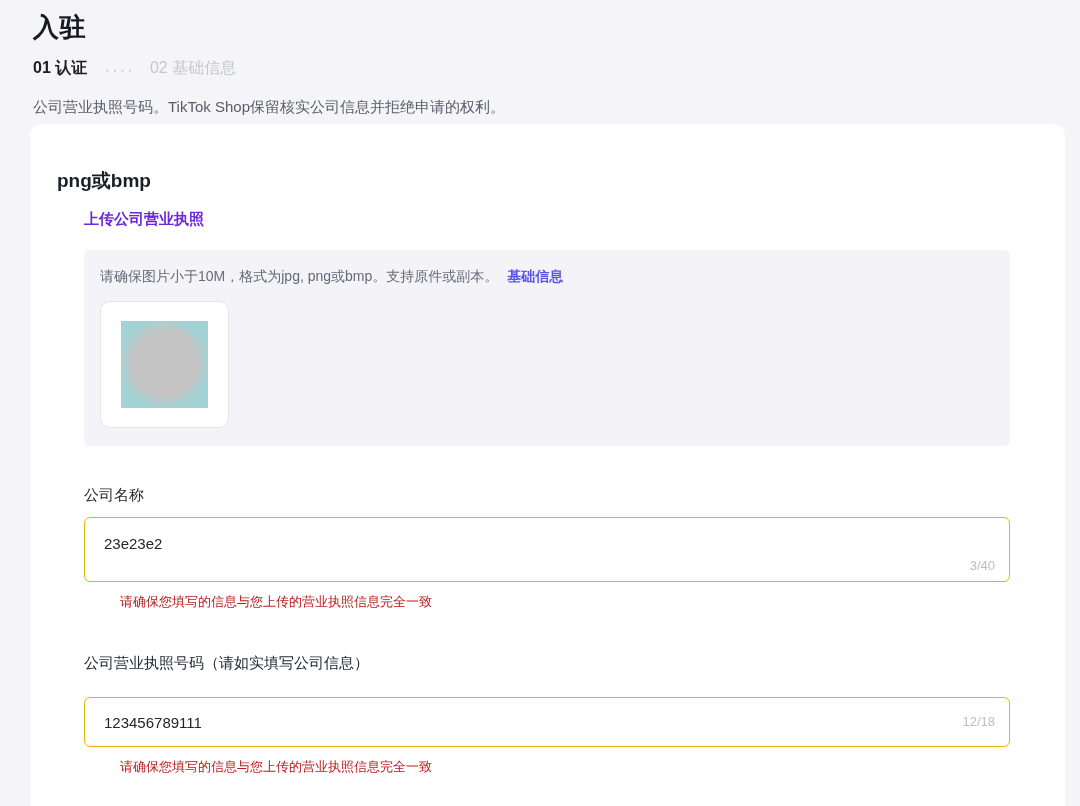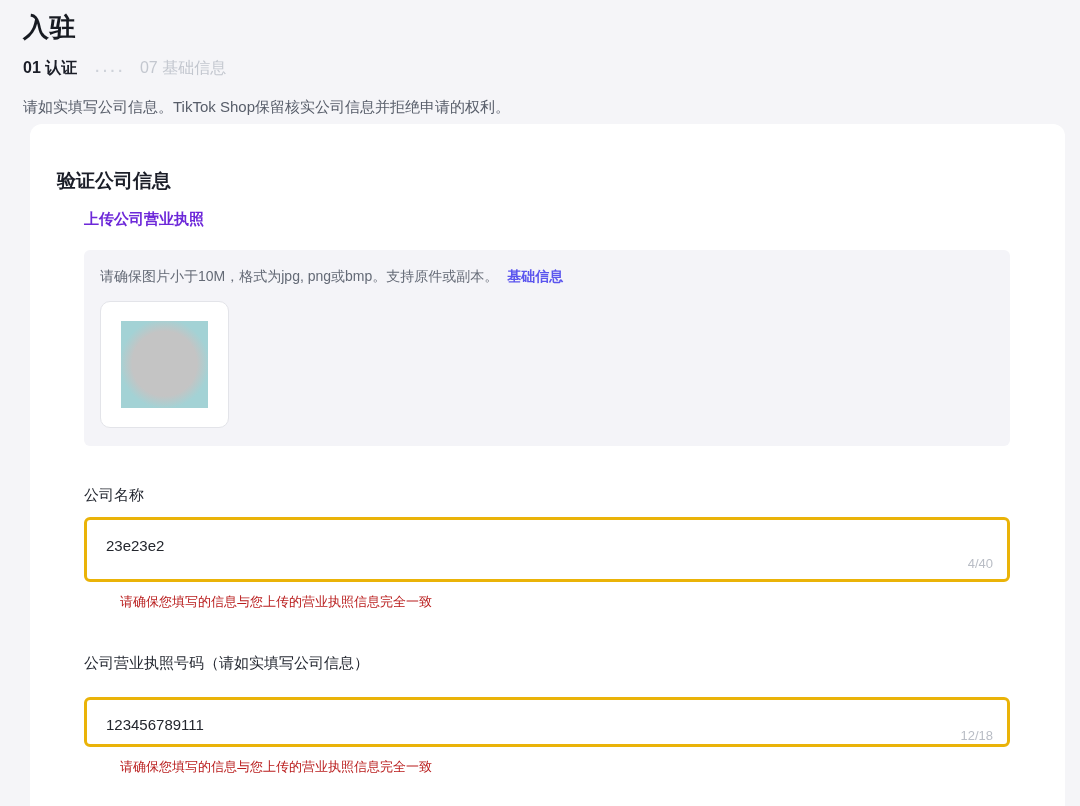--- a/index.html
+++ b/index.html
@@ -4,21 +4,21 @@
 <style>
   * { box-sizing: border-box; margin: 0; padding: 0; }
   html, body {
     width: 1080px; height: 806px;
     overflow: hidden;
     background: #f5f5f8;
     font-family: "Liberation Sans", "DejaVu Sans", sans-serif;
     -webkit-font-smoothing: antialiased;
   }
   
-  .page-header { padding: 10px 0 0 23px; }
+  .page-header { padding: 10px 0 0 33px; }
   .page-title {
     font-size: 26px; font-weight: 700; color: #171a21;
     letter-spacing: 0.5px;
   }
   .steps {
     display: flex; align-items: flex-end;
     margin-top: 13px; font-size: 16px;
   }
   .step-active { font-weight: 700; color: #1b1e28; }
   .step-sep {
@@ -78,76 +78,76 @@
   .field-label {
     font-size: 15px; font-weight: 400; color: #1f232c;
   }
   .field-label.first { margin-top: 40px; }
   .field-label.second { margin-top: 43px; }
   .input-box {
     position: relative;
     margin-top: 12px;
     width: 100%;
     background: #ffffff;
-    border: 3px solid #eab308;
+    border: 1px solid #eab308;
     border-radius: 6px;
   }
   .input-box.tall { height: 65px; }
   .input-box.short { height: 50px; margin-top: 24px; }
   .input-box input {
     border: none; outline: none; background: transparent;
     font-family: "Liberation Sans", "DejaVu Sans", sans-serif;
     font-size: 15px; color: #23262d;
     width: 80%;
     padding: 0 0 0 19px;
   }
   .input-box.tall input { margin-top: 14px; height: 22px; }
   .input-box.short input { height: 48px; }
   .char-counter {
     position: absolute; right: 14px;
     font-size: 13px; color: #b9bdc5;
   }
   .input-box.tall .char-counter { bottom: 8px; }
-  .input-box.short .char-counter { top: 28px; }
+  .input-box.short .char-counter { top: 16px; }
   .field-helper {
     margin-top: 11px;
     font-size: 13px; color: #b91c1c; margin-left: 36px;
   }
 </style>
 </head>
 <body>
 
 <div class="page-header">
   <div class="page-title">入驻</div>
   <div class="steps">
     <span class="step-active">01 认证</span>
     <span class="step-sep">····</span>
-    <span class="step-inactive">07 基础信息</span>
+    <span class="step-inactive">02 基础信息</span>
   </div>
-  <div class="page-desc">请如实填写公司信息。TikTok Shop保留核实公司信息并拒绝申请的权利。</div>
+  <div class="page-desc">公司营业执照号码。TikTok Shop保留核实公司信息并拒绝申请的权利。</div>
 </div>
 
 <div class="card">
-  <div class="card-title">验证公司信息</div>
+  <div class="card-title">png或bmp</div>
 
   <div class="upload-label">上传公司营业执照</div>
 
   <div class="upload-panel">
     <div class="upload-hint-row">
       <span>请确保图片小于10M，格式为jpg, png或bmp。支持原件或副本。</span><a class="upload-sample-link">基础信息</a>
     </div>
     <div class="upload-thumb">
       <div class="upload-thumb-img"></div>
     </div>
   </div>
 
   <div class="field-label first">公司名称</div>
   <div class="input-box tall">
     <input type="text" value="23e23e2" style="">
-    <span class="char-counter">4/40</span>
+    <span class="char-counter">3/40</span>
   </div>
   <div class="field-helper">请确保您填写的信息与您上传的营业执照信息完全一致</div>
 
   <div class="field-label second">公司营业执照号码（请如实填写公司信息）</div>
   <div class="input-box short">
     <input type="text" value="123456789111" style="">
     <span class="char-counter">12/18</span>
   </div>
   <div class="field-helper">请确保您填写的信息与您上传的营业执照信息完全一致</div>
 </div>

